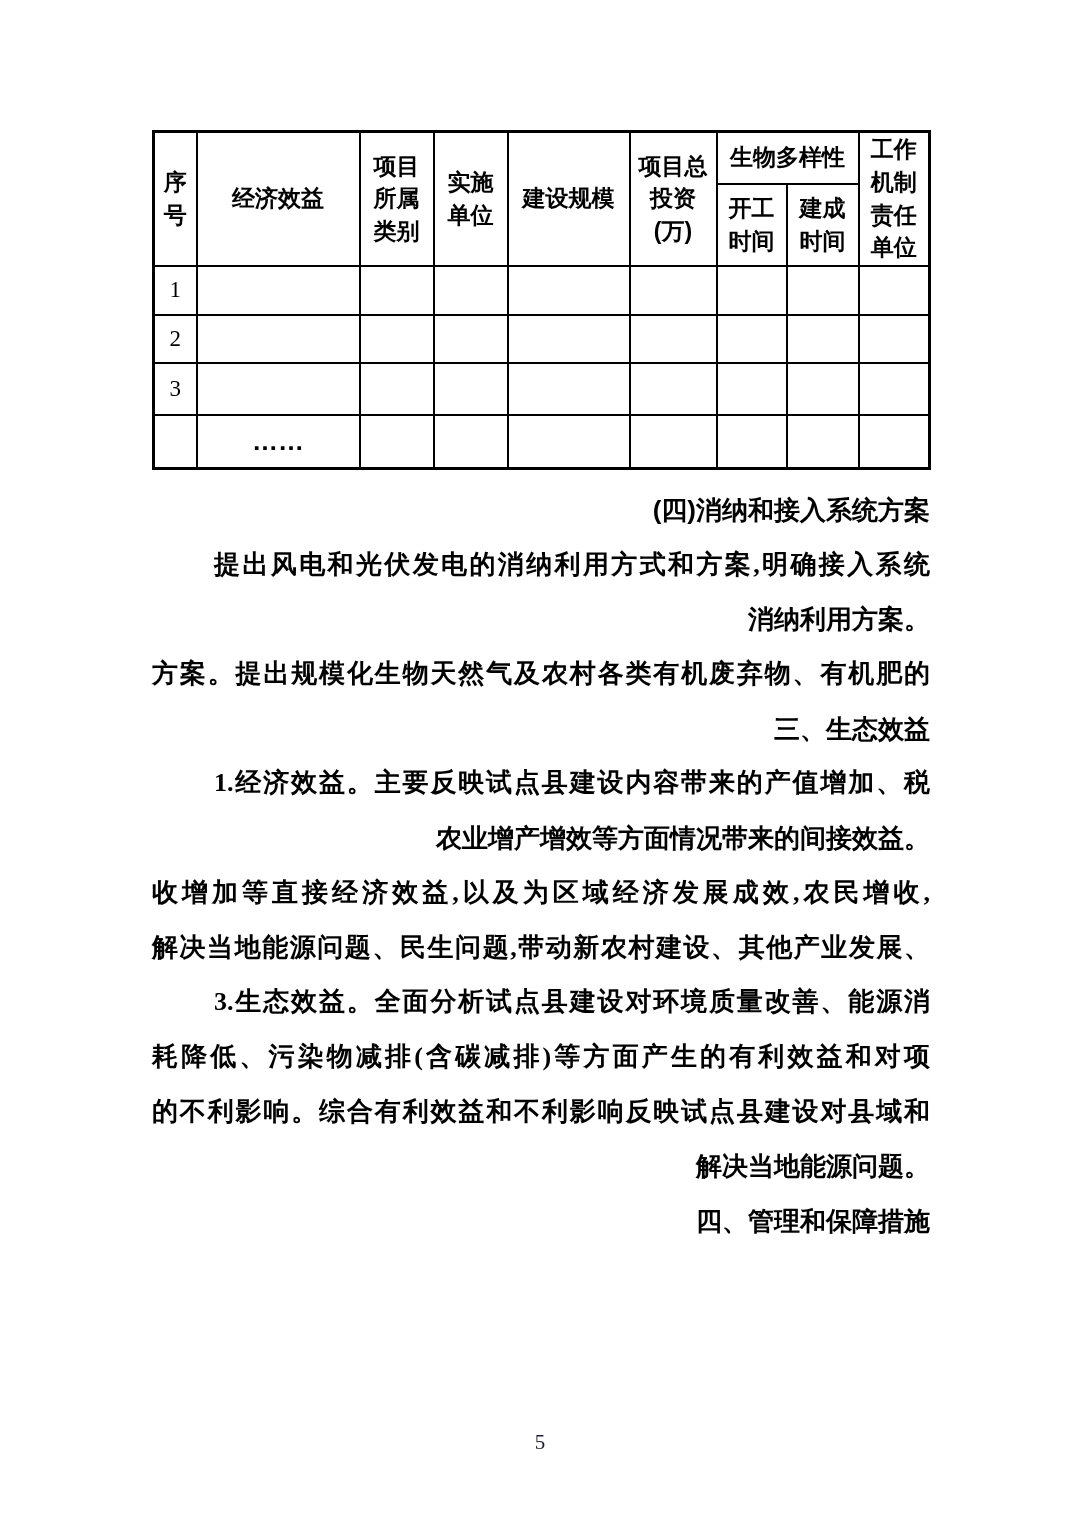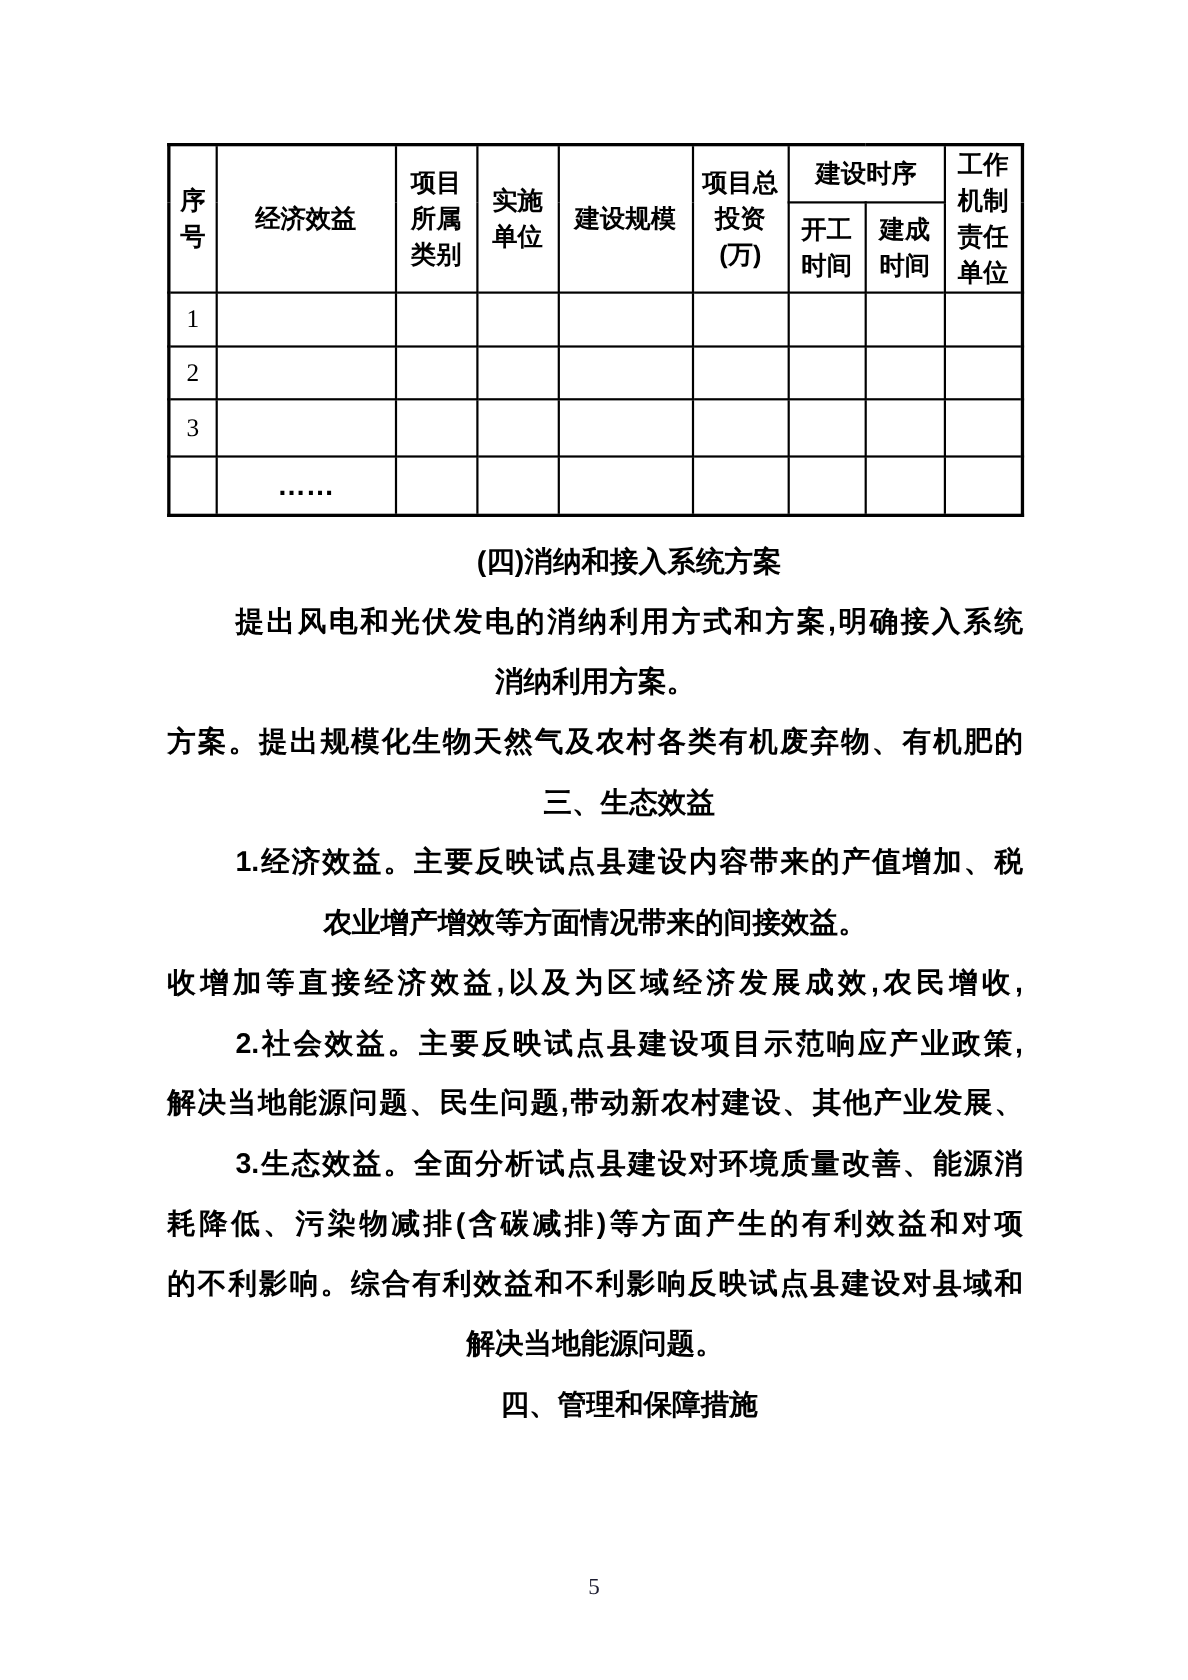--- a/index.html
+++ b/index.html
@@ -67,27 +67,28 @@
   .text-block {
     padding-top: 13px;
     width: 778px;
   }
   .line {
     height: 54.7px;
     line-height: 54.7px;
     font-size: 26px;
     font-weight: 700;
     white-space: nowrap;
-    text-align: center;
+    text-align: right;
   }
   .line.just {
     white-space: normal;
     text-align: justify;
     text-align-last: justify;
     text-justify: inter-character;
+    font-family: Liberation Serif, serif;
   }
   .line.indent {
     text-indent: 62px;
   }
 
   
   .page-number {
     position: absolute;
     left: 0;
     top: 1430px;
@@ -124,21 +125,21 @@
           <th rowspan="2">经济效益</th>
           <th rowspan="2">项目
 所属
 类别</th>
           <th rowspan="2">实施
 单位</th>
           <th rowspan="2">建设规模</th>
           <th rowspan="2">项目总
 投资
 (万)</th>
-          <th colspan="2">建设时序</th>
+          <th colspan="2">生物多样性</th>
           <th rowspan="2">工作
 机制
 责任
 单位</th>
         </tr>
         <tr class="hdr-sub">
           <th>开工
 时间</th>
           <th>建成
 时间</th>
@@ -208,21 +209,20 @@
         <div class="line indent">三、生态效益</div>
       </div>
 
       <div>
         <div class="line indent just">1.经济效益。主要反映试点县建设内容带来的产值增加、税</div>
         <div class="line">农业增产增效等方面情况带来的间接效益。</div>
         <div class="line just">收增加等直接经济效益,以及为区域经济发展成效,农民增收,</div>
       </div>
 
       <div>
-        <div class="line indent just">2.社会效益。主要反映试点县建设项目示范响应产业政策,</div>
         <div class="line just">解决当地能源问题、民生问题,带动新农村建设、其他产业发展、</div>
       </div>
 
       <div>
         <div class="line indent just">3.生态效益。全面分析试点县建设对环境质量改善、能源消</div>
         <div class="line just">耗降低、污染物减排(含碳减排)等方面产生的有利效益和对项</div>
         <div class="line just">的不利影响。综合有利效益和不利影响反映试点县建设对县域和</div>
         <div class="line">解决当地能源问题。</div>
       </div>
 

